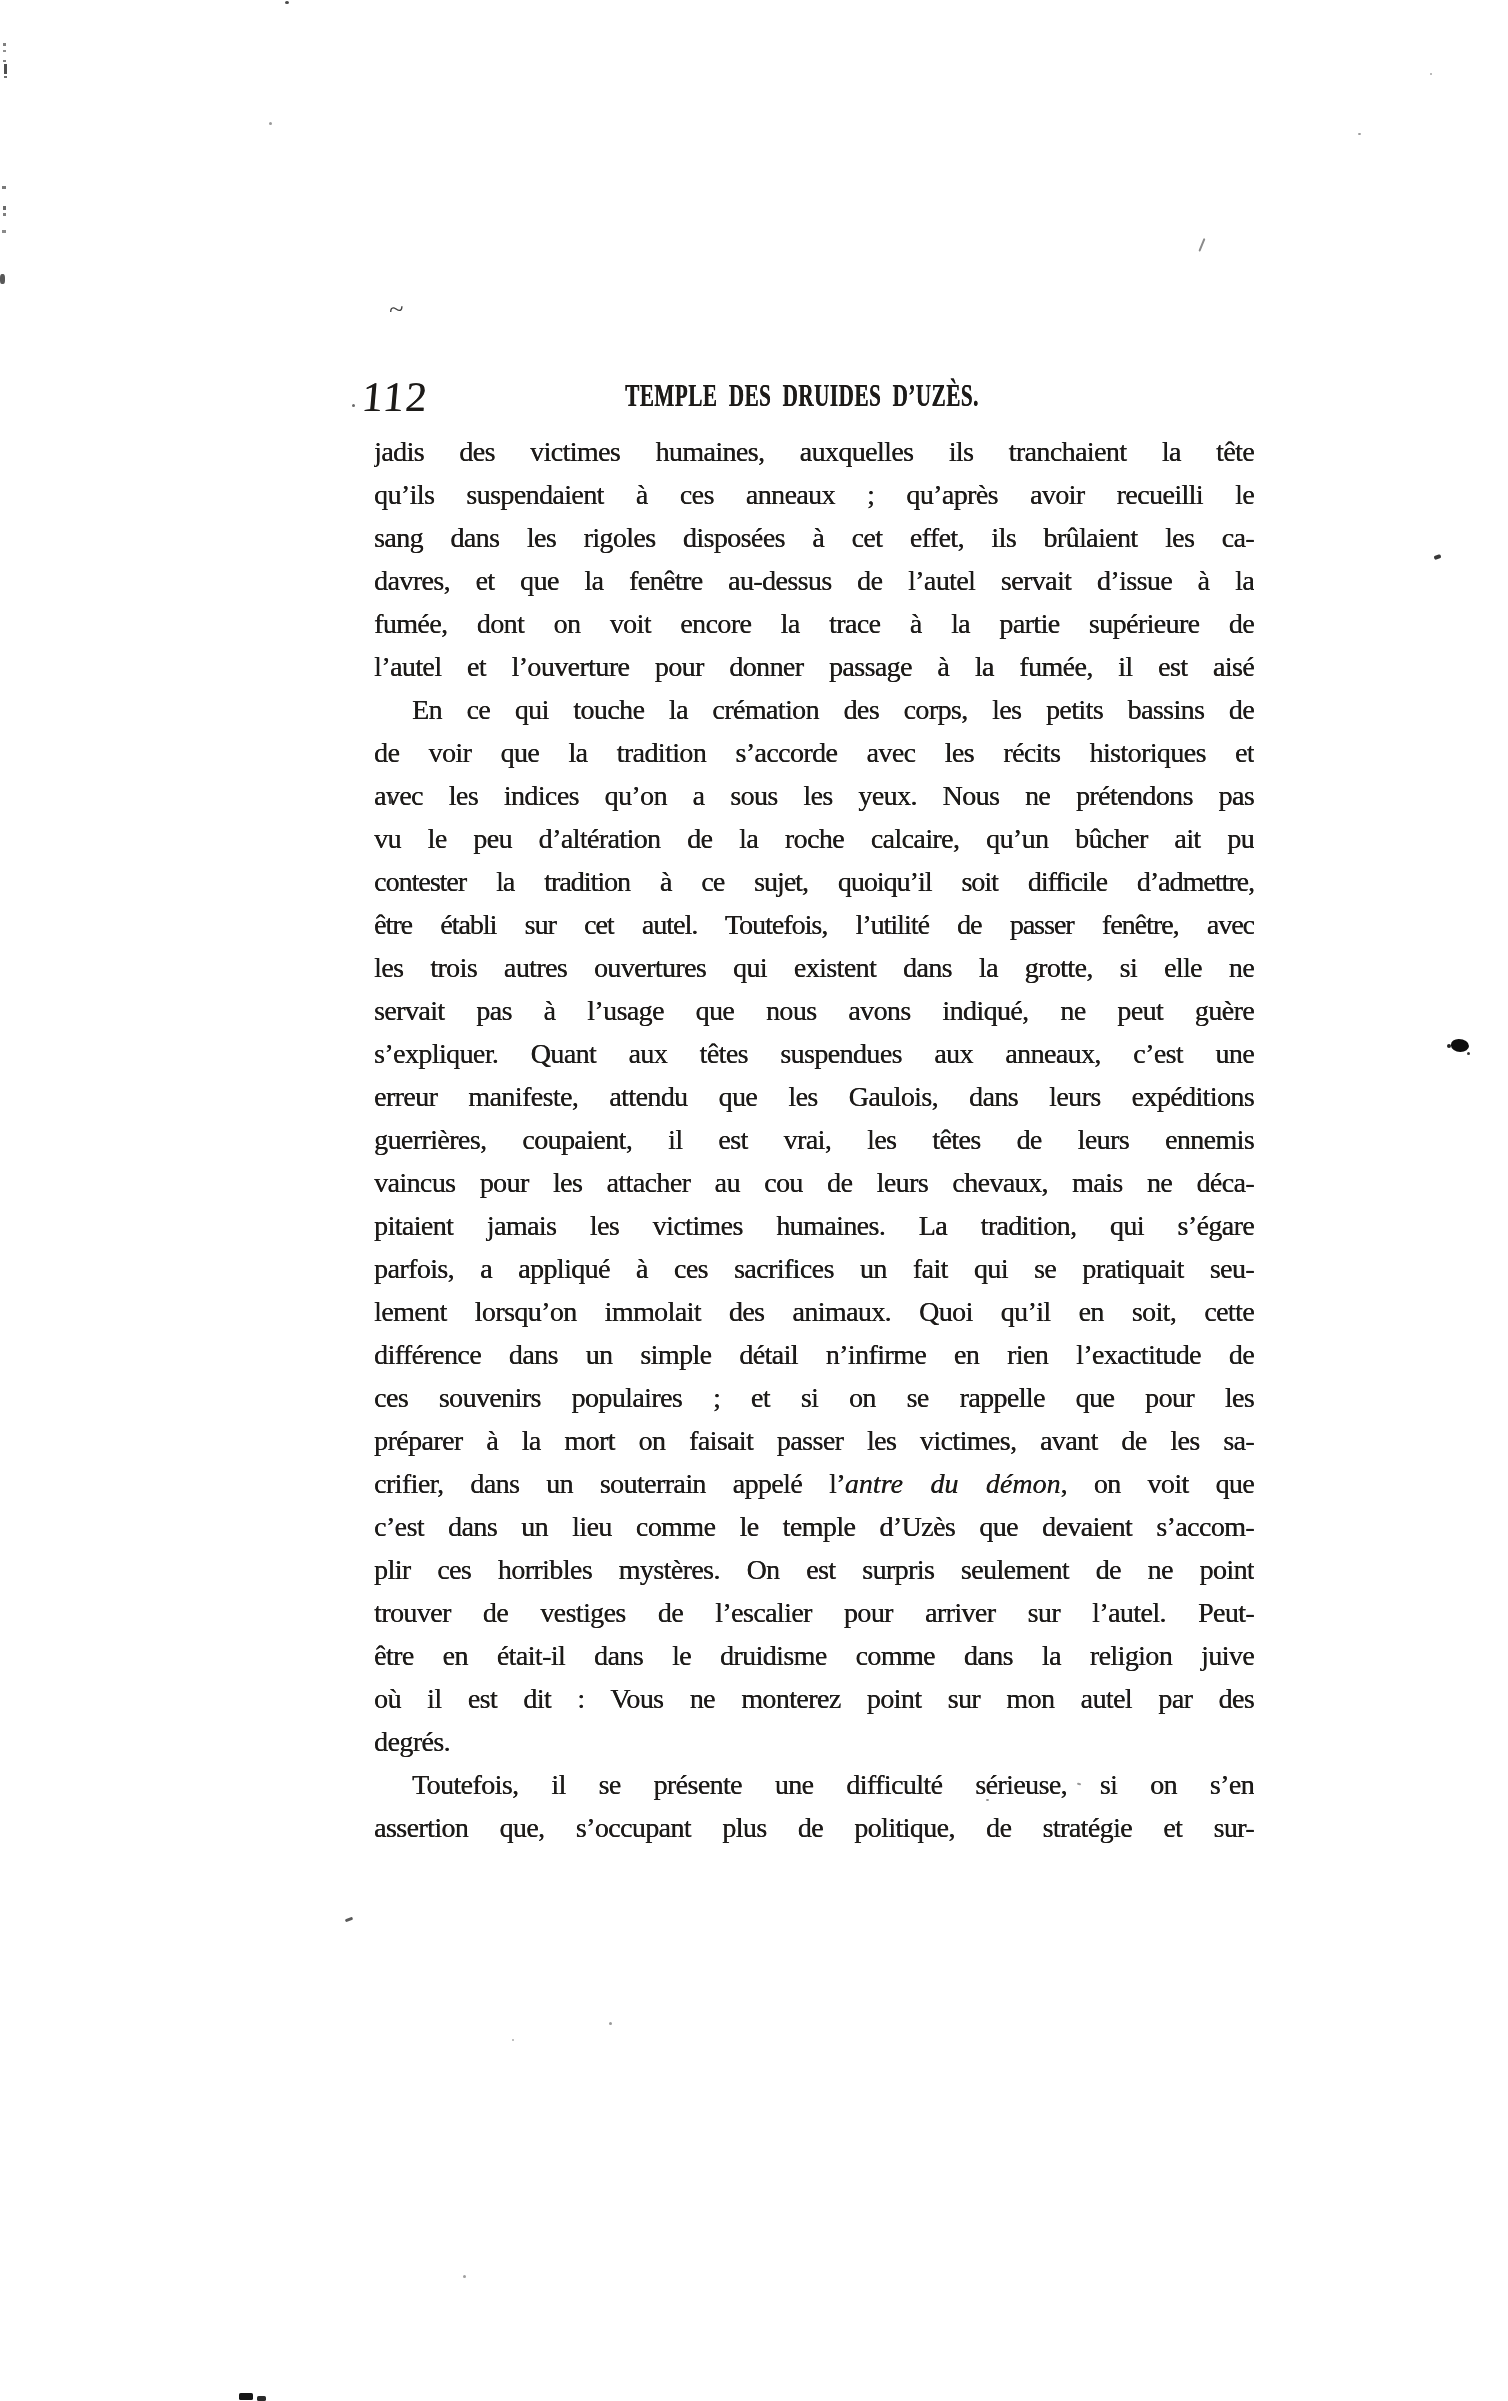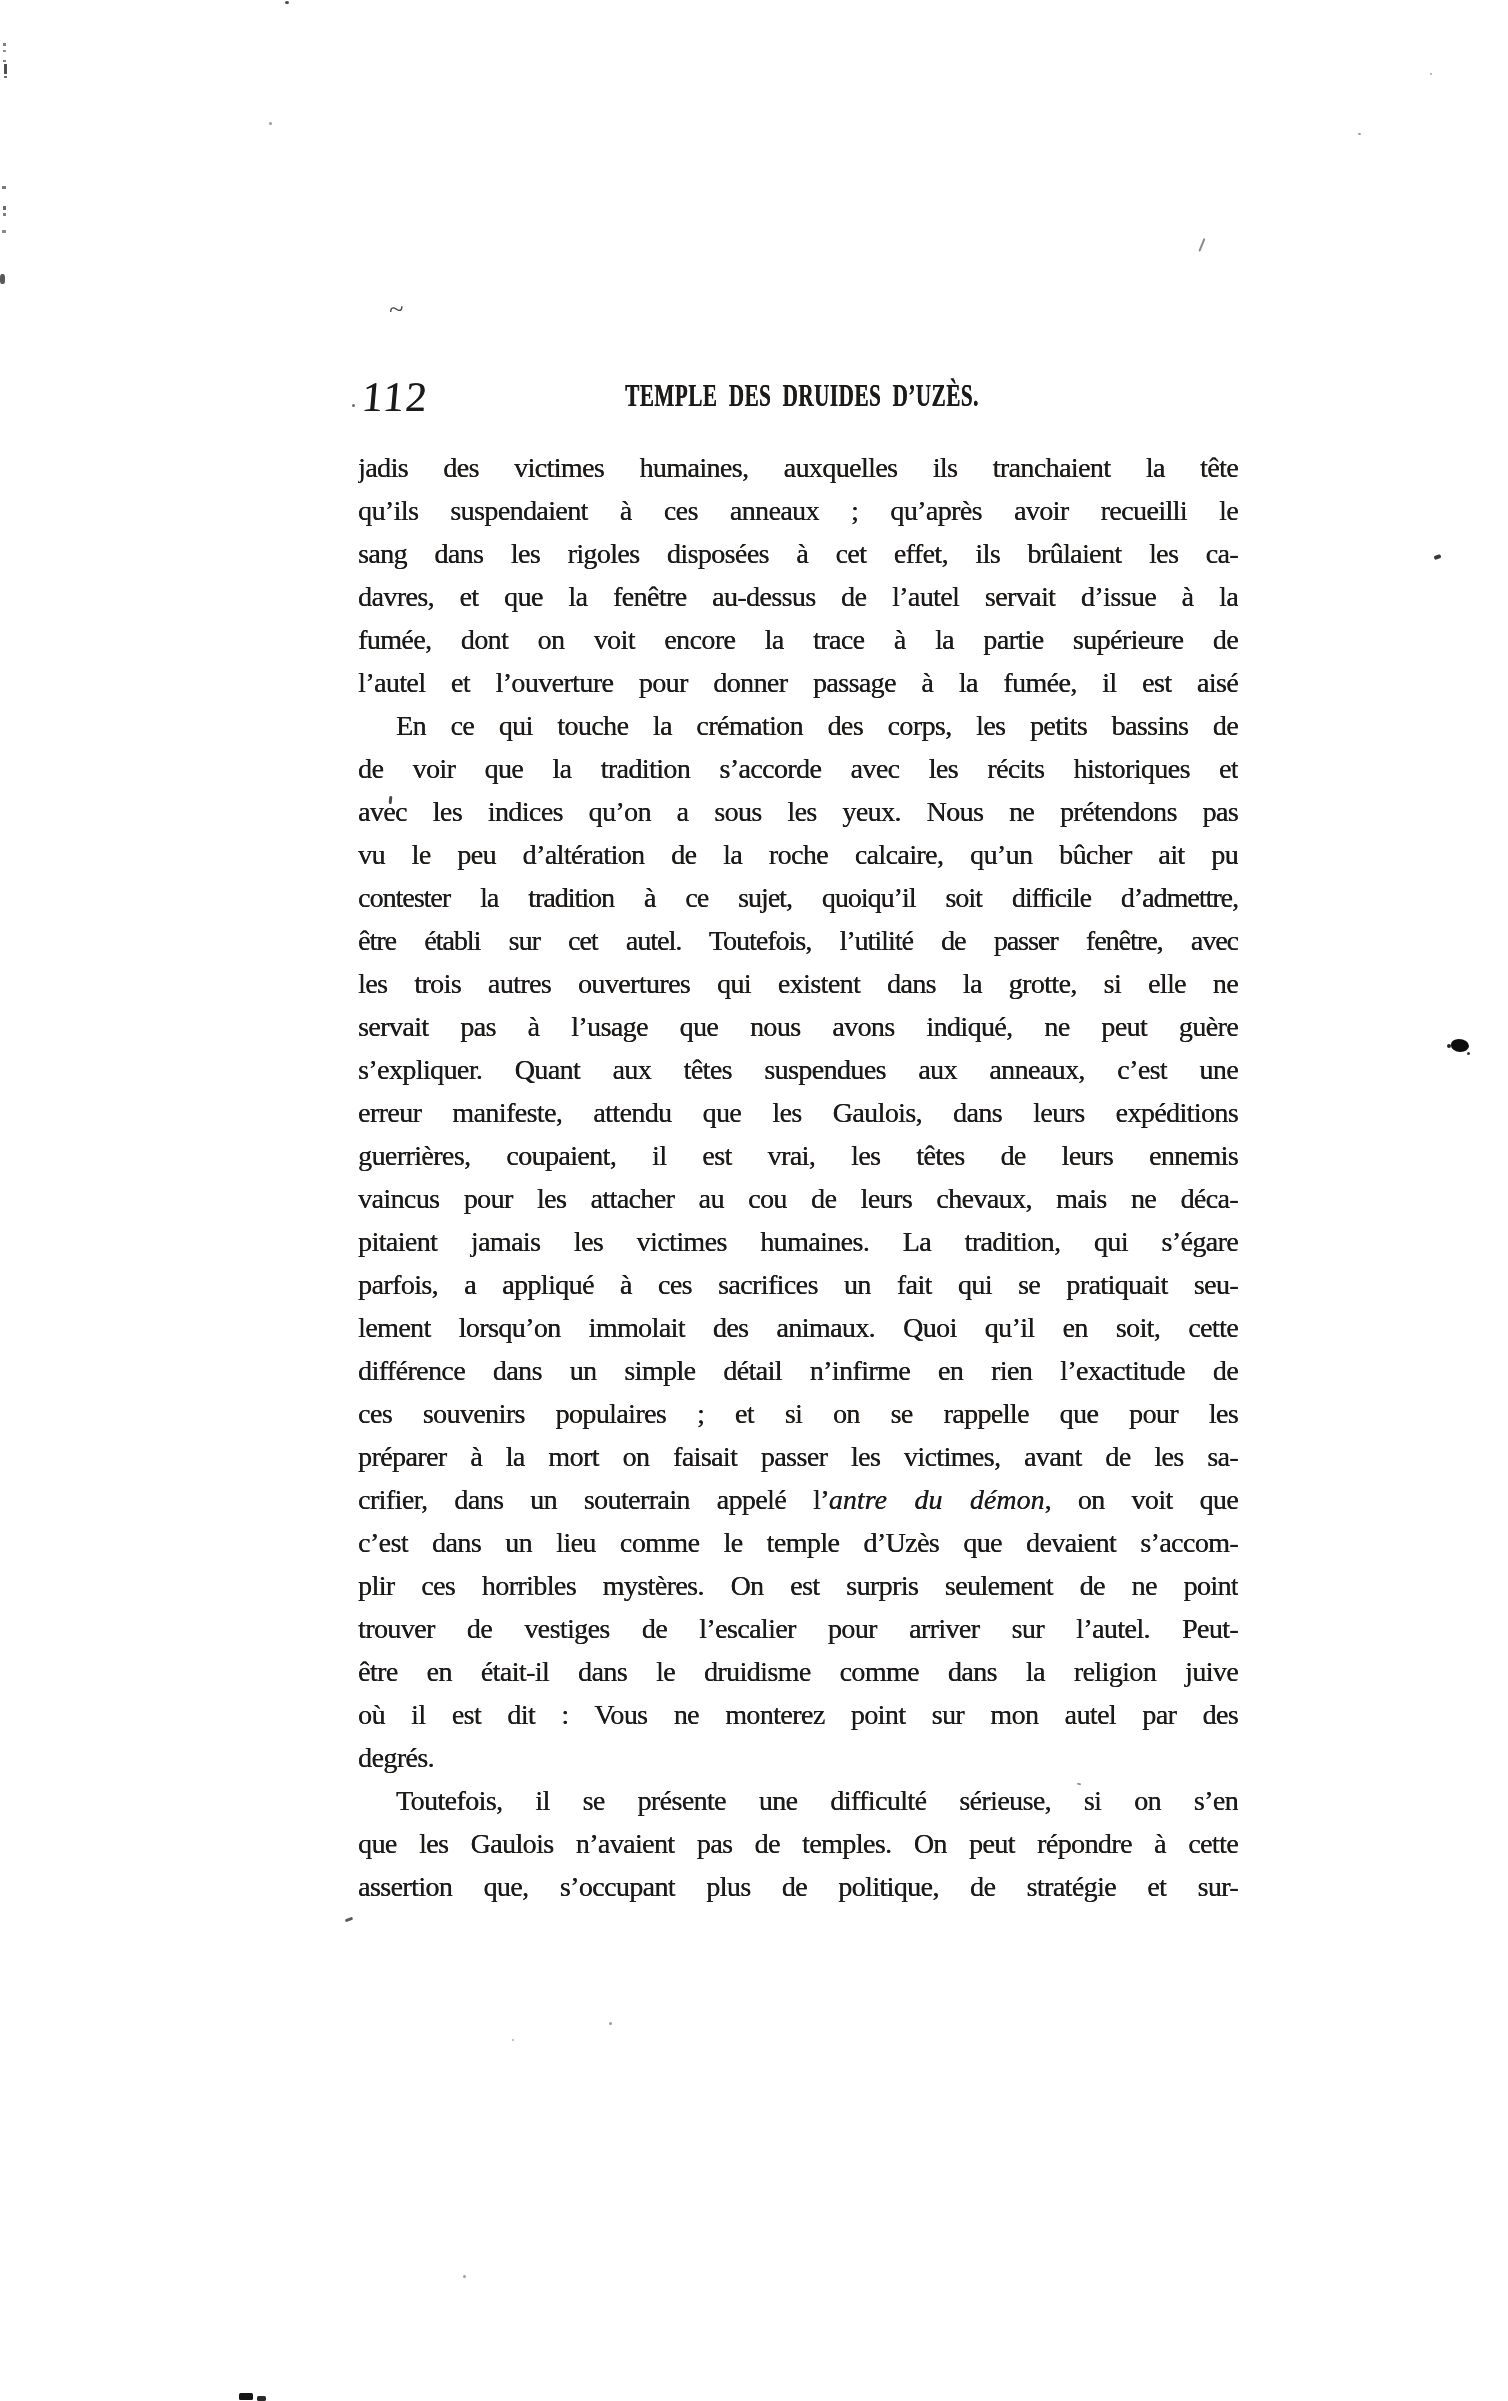--- a/index.html
+++ b/index.html
@@ -13,21 +13,21 @@
     position:absolute; left:362px; top:376px;
     font-size:42px; line-height:1; letter-spacing:1.6px;
     transform:skewX(-5deg); text-shadow:0.4px 0 0 currentColor;
   }
   .head-title {
     position:absolute; left:362px; top:378px; width:880px;
     text-align:center; font-weight:bold; font-size:31px; line-height:35px;
     letter-spacing:0.8px; word-spacing:8px; transform:scaleX(0.68);
     text-shadow:0.4px 0 0 currentColor; white-space:nowrap;
   }
-  .text-block { position:absolute; left:358px; top:430px; width:880px;margin-top:16px; }
+  .text-block { position:absolute; left:374px; top:430px; width:880px; }
   .line {
     height:43px; line-height:43px; font-size:28px;
     letter-spacing:-0.6px; word-spacing:-1.6px;
     text-align:justify; text-align-last:justify;
     overflow:hidden; text-shadow:0.3px 0 0 currentColor;
   }
   .line.indent  { padding-left:38px; }
   .line.par-end { text-align-last:left; }
   .line.tight   { letter-spacing:-1px; }
   .it { font-style:italic; letter-spacing:0; }
@@ -73,21 +73,20 @@
     <div class="line">
       <span>crifier, dans un souterrain appelé l’</span><span class="it">antre du démon</span><span>, on voit que</span>
     </div>
     <div class="line">c’est dans un lieu comme le temple d’Uzès que devaient s’accom-</div>
     <div class="line">plir ces horribles mystères. On est surpris seulement de ne point</div>
     <div class="line">trouver de vestiges de l’escalier pour arriver sur l’autel. Peut-</div>
     <div class="line">être en était-il dans le druidisme comme dans la religion juive</div>
     <div class="line">où il est dit : Vous ne monterez point sur mon autel par des</div>
     <div class="line par-end">degrés.</div>
     <div class="line indent">Toutefois, il se présente une difficulté sérieuse, si on s’en</div>
-    <div class="line">que les Gaulois n’avaient pas de temples. On peut répondre à cette</div>
     <div class="line">assertion que, s’occupant plus de politique, de stratégie et sur-</div>
   </div>
 
   <div>
     <div class="tilde">~</div>
     <div class="art" style="left:285px;top:0.8px;width:4px;height:3.2px;background:#4a4a4a;border-radius:50%;"></div>
     <div class="art" style="left:269px;top:122px;width:3.2px;height:3.2px;background:#9a9a9a;border-radius:50%;"></div>
     <div class="art" style="left:352px;top:404px;width:3.2px;height:3.2px;background:#6a6a6a;border-radius:50%;"></div>
     <div class="art" style="left:1201px;top:238px;width:2.4px;height:13.6px;background:#8a8a8a;border-radius:1.6px;transform:rotate(22deg);"></div>
     <div class="art" style="left:3.2px;top:43px;width:2.4px;height:3.2px;background:#808080;"></div>

